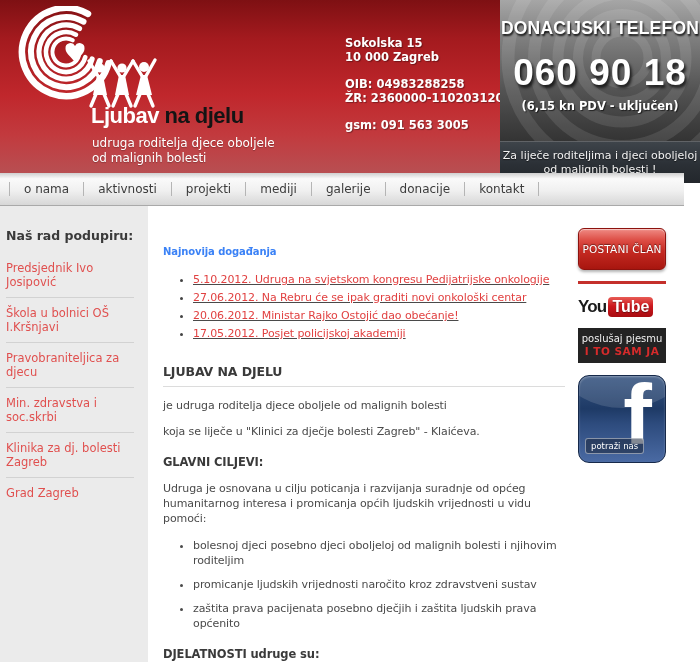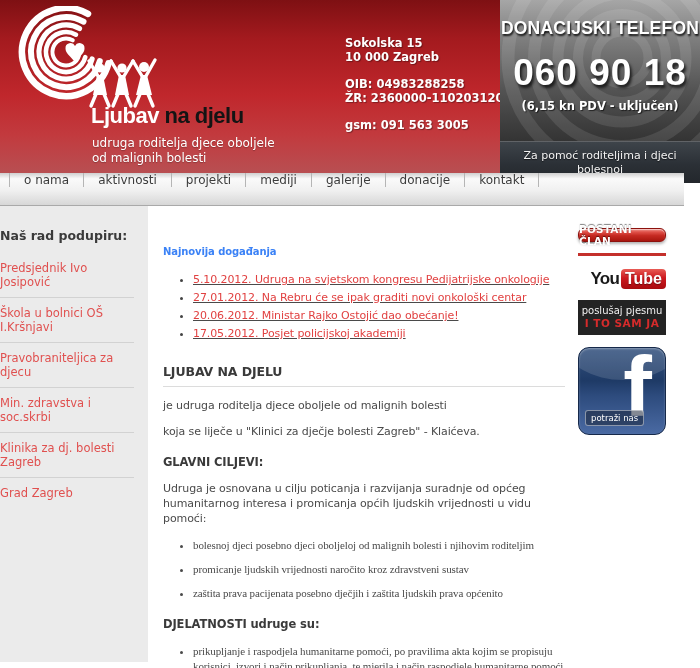--- a/index.html
+++ b/index.html
@@ -66,32 +66,32 @@
     background:linear-gradient(180deg,#3e444a 0%,#2b3036 55%,#23272c 100%);
     border-top:1px solid rgba(255,255,255,0.28);
     color:#f2f2f2; font-size:11px; line-height:14px; text-align:center;
     padding-top:7px; text-shadow:0 1px 1px rgba(0,0,0,0.6);
   }
   
   .nav {
     position:absolute; left:0; top:173px; width:684px; height:33px;
     background:linear-gradient(180deg,#cfcfcf 0%,#fafafa 18%,#f0f0f0 55%,#d7d7d7 100%);
     border-bottom:1px solid #a9a9a9;
-    display:flex; align-items:flex-start;
+    display:flex; align-items:center;
   }
   .nav-item {
     padding:0 14px; display:flex; align-items:center;
     font-size:12px; color:#3c3c3c;
     border-right:1px solid #b5b5b5; cursor:pointer;
   }
   .nav-item:first-child { border-left:1px solid #b5b5b5; margin-left:9px; }
   
   .sidebar {
     position:absolute; left:0; top:206px; width:148px; height:456px;
-    background:#ebebeb; padding:22px 14px 0 0;
+    background:#ebebeb; padding:22px 14px 0 6px;
   }
   .sidebar-title { font-size:12.5px; font-weight:bold; color:#3a3a3a; margin-bottom:10px; }
   .side-link {
     display:block; font-size:11.5px; color:#e0504f; text-decoration:none;
     padding:8px 0 8px 0; border-bottom:1px solid #d2d2d2; cursor:pointer;
   }
   .side-link:last-child { border-bottom:none; }
   .main {
     position:absolute; left:163px; top:206px; width:402px;
     padding-top:26px; font-size:11px; line-height:15px; letter-spacing:-0.1px;
@@ -100,35 +100,35 @@
   ul.news { list-style:disc outside; padding-left:30px; margin-top:13px;text-decoration:underline; }
   ul.news li { margin-bottom:3px; color:#444; }
   ul.news a { color:#e14141; text-decoration:none; font-size:11px; cursor:pointer; }
   .h-about {
     margin-top:23px; font-size:12.5px; font-weight:bold; color:#3a3a3a;
     padding-bottom:7px; border-bottom:1px solid #dcdcdc;
   }
   .main p { margin-top:11px; color:#4a4a4a; }
   .h-sub { margin-top:16px; font-size:11.5px; font-weight:bold; color:#3a3a3a; }
   ul.bullets { list-style:disc outside; padding-left:30px; margin-top:12px; }
-  ul.bullets li { margin-bottom:9px; color:#4a4a4a;font-family:Liberation Serif, serif; }
+  ul.bullets li { margin-bottom:9px; color:#4a4a4a; }
   
   .rightbar { position:absolute; left:578px; top:228px; width:88px; }
   .join-btn {
-    width:88px; height:14px; border-radius:6px;
+    width:88px; height:42px; border-radius:6px;
     background:linear-gradient(180deg,#ef8b84 0%,#dd4d45 28%,#c52а22 55%,#a8160f 100%);
     background:linear-gradient(180deg,#ef8b84 0%,#dd4d45 28%,#c52a22 55%,#a8160f 100%);
     border:1px solid #8d120e;
     box-shadow:0 2px 3px rgba(0,0,0,0.3), inset 0 1px 1px rgba(255,255,255,0.55);
-    color:#ffffff; font-size:10.5px; font-weight:bold; letter-spacing:0.2px;
+    color:#ffffff; font-size:10.5px; font-weight:normal; letter-spacing:0.2px;
     display:flex; align-items:center; justify-content:center;
     text-shadow:0 -1px 1px rgba(0,0,0,0.5); cursor:pointer;
   }
   .yt-box { margin-top:11px; width:88px; background:#ffffff; border-top:3px solid #c4302b; cursor:pointer; }
-  .yt-logo { text-align:right; padding:13px 0 11px 0; white-space:nowrap; }
+  .yt-logo { text-align:left; padding:13px 0 11px 0; white-space:nowrap; }
   .yt-you { font-family:"Liberation Sans", sans-serif; font-weight:bold; font-size:17px; color:#1a1a1a; letter-spacing:-0.8px; }
   .yt-tube {
     font-family:"Liberation Sans", sans-serif; font-weight:bold; font-size:16px; color:#ffffff;
     background:linear-gradient(180deg,#e85c55 0%,#cc181e 45%,#a80b10 100%);
     border-radius:4px; padding:1px 4px 2px 4px; margin-left:2px;
     text-shadow:0 1px 1px rgba(0,0,0,0.4);
   }
   .yt-bar {
     width:88px; background:#232323; text-align:center; padding:4px 0 5px 0; cursor:pointer;
   }
@@ -220,21 +220,21 @@
         <circle cx="122" cy="58" r="44" stroke-width="10"></circle>
         <circle cx="122" cy="58" r="64" stroke-width="11"></circle>
         <circle cx="122" cy="58" r="88" stroke-width="12"></circle>
         <circle cx="122" cy="58" r="114" stroke-width="13"></circle>
       </g>
     </svg>
     <div class="don-title">DONACIJSKI TELEFON</div>
     <div class="don-number">060 90 18</div>
     <div class="don-note">(6,15 kn PDV - uključen)</div>
     <div class="don-tagline">
-      <div>Za pomoć roditeljima i djeci bolesnoj</div>
+      <div>Za liječe roditeljima i djeci oboljeloj</div>
       <div>od malignih bolesti !</div>
     </div>
   </div>
 </div>
 
 <div class="nav">
   <div class="nav-item">o nama</div>
   <div class="nav-item">aktivnosti</div>
   <div class="nav-item">projekti</div>
   <div class="nav-item">mediji</div>
@@ -250,21 +250,21 @@
   <a class="side-link">Pravobraniteljica za djecu</a>
   <a class="side-link">Min. zdravstva i soc.skrbi</a>
   <a class="side-link">Klinika za dj. bolesti Zagreb</a>
   <a class="side-link">Grad Zagreb</a>
 </div>
 
 <div class="main">
   <div class="h-news">Najnovija događanja</div>
   <ul class="news">
     <li><a>5.10.2012. Udruga na svjetskom kongresu Pedijatrijske onkologije</a></li>
-    <li><a>27.01.2012. Na Rebru će se ipak graditi novi onkološki centar</a></li>
+    <li><a>27.06.2012. Na Rebru će se ipak graditi novi onkološki centar</a></li>
     <li><a>20.06.2012. Ministar Rajko Ostojić dao obećanje!</a></li>
     <li><a>17.05.2012. Posjet policijskoj akademiji</a></li>
   </ul>
 
   <div class="h-about">LJUBAV NA DJELU</div>
   <p>je udruga roditelja djece oboljele od malignih bolesti</p>
   <p>koja se liječe u "Klinici za dječje bolesti Zagreb" - Klaićeva.</p>
 
   <div class="h-sub">GLAVNI CILJEVI:</div>
   <p>Udruga je osnovana u cilju poticanja i razvijanja suradnje od općeg humanitarnog interesa i promicanja općih ljudskih vrijednosti u vidu pomoći:</p>

